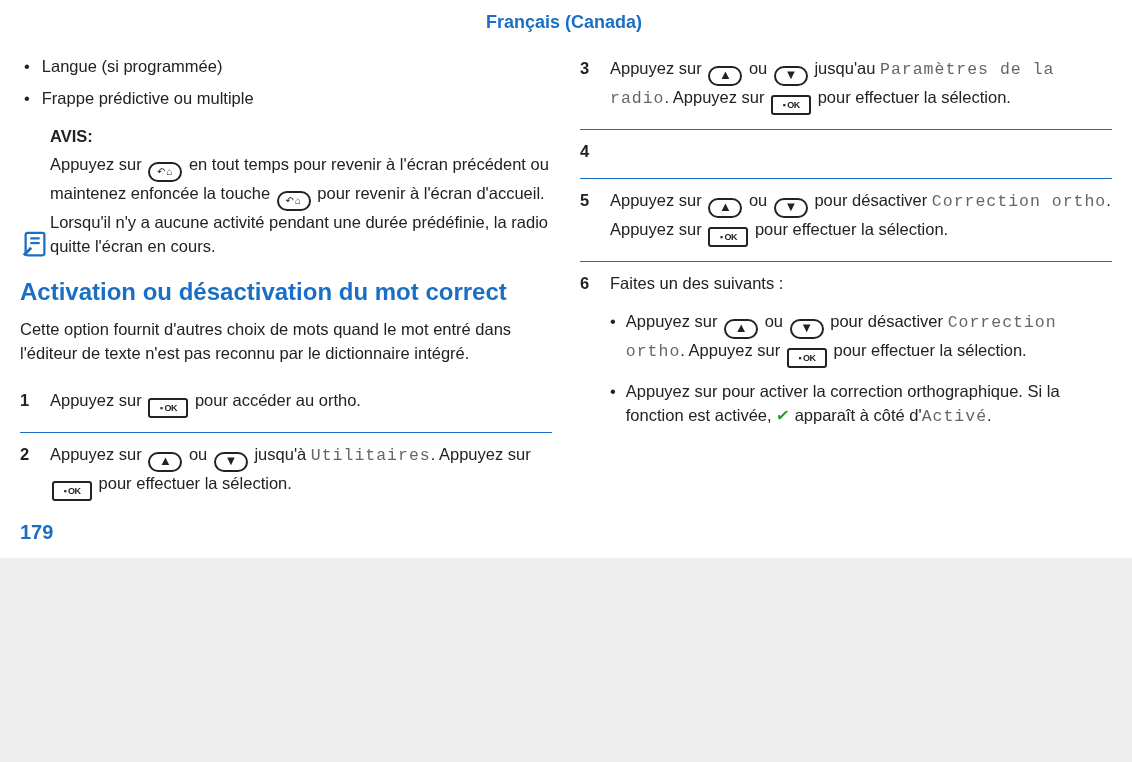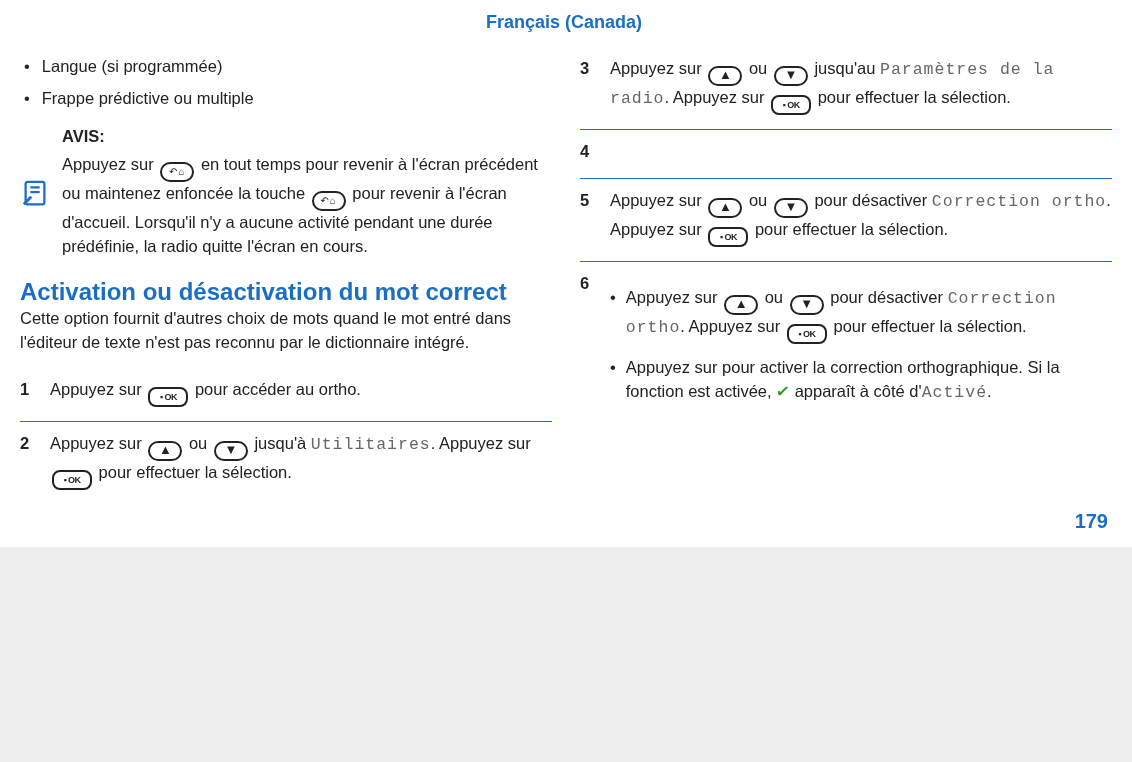--- a/index.html
+++ b/index.html
@@ -31,36 +31,35 @@
   .col {
     width: 540px;
     font-size: 16.5px;
     line-height: 1.45;
   }
   .bullets { padding-left: 4px; margin: 4px 0 10px 0; }
   .bullets li { list-style: none; padding: 4px 0; }
   .bullets li::before { content: "•"; padding-right: 12px; }
   .notice {
     display: flex;
-    align-items: center;
-    gap: 12px;
+    align-items: flex-end;
     margin: 6px 0 18px 0;
   }
   .notice-icon {
     width: 30px; height: 30px; flex: 0 0 30px;
     color: #1a6fc4;
     margin-top: 2px;
   }
   .notice-body { flex: 1; }
   .notice-title { font-weight: bold; margin-bottom: 4px; }
   h2.section {
     color: #1a6fc4;
     font-size: 24px;
     font-weight: bold;
-    margin: 14px 0 0 0;
+    margin: 14px 0 11px 0;
     line-height: 1.25;
   }
   .intro { margin-bottom: 14px; }
   .step {
     display: flex;
     gap: 12px;
     border-bottom: 1px solid #1a6fc4;
     padding: 10px 0 14px 0;
   }
   .step:last-child, .step.nobord { border-bottom: none; }
@@ -68,21 +67,21 @@
   .step-body { flex: 1; }
   .mono { font-family: "Courier New", monospace; letter-spacing: 1px; color: #666; }
   .key-ok, .key-up, .key-dn, .key-back {
     display: inline-block;
     vertical-align: -5px;
     border: 2px solid #222;
     text-align: center;
     margin: 0 2px;
   }
   .key-ok {
-    width: 40px; height: 20px; border-radius: 8px;
+    width: 40px; height: 20px; border-radius: 3px;
     font-size: 9px; font-weight: bold; letter-spacing: -0.5px;
     line-height: 17px;
   }
   .key-up, .key-dn {
     width: 34px; height: 20px; border-radius: 10px;
     line-height: 13px; font-size: 13px;
   }
   .key-back {
     width: 34px; height: 20px; border-radius: 10px;
     font-size: 10px; line-height: 16px; letter-spacing: 1px;
@@ -90,21 +89,20 @@
   .sub-bullets { padding-left: 0; margin: 8px 0 0 0; }
   .sub-bullets li { list-style: none; display: flex; gap: 10px; padding: 6px 0; }
   .sub-bullets li::before { content: "•"; }
   .check {
     display: inline-block;
     color: #2a9b2a;
     font-weight: bold;
     transform: rotate(8deg);
   }
   .pagenum {
-    text-align: right;
     color: #1a6fc4;
     font-weight: bold;
     font-size: 20px;
     padding: 6px 4px 0 0;
   }
 </style>
 </head>
 <body>
 
 <div class="page">
@@ -195,20 +193,21 @@
           <span> pour désactiver </span>
           <span class="mono">Correction ortho</span><span>. Appuyez sur </span>
           <span class="key-ok">▪ OK</span>
           <span> pour effectuer la sélection.</span>
         </div>
       </div>
 
       <div class="step nobord">
         <div class="step-num">6</div>
         <div class="step-body">
+          <div>Faites un des suivants :</div>
           <ul class="sub-bullets">
             <li>
                 <span>
               <span>Appuyez sur </span>
               <span class="key-up">▲</span>
               <span> ou </span>
               <span class="key-dn">▼</span>
               <span> pour désactiver </span>
               <span class="mono">Correction ortho</span><span>. Appuyez sur </span>
               <span class="key-ok">▪ OK</span>

